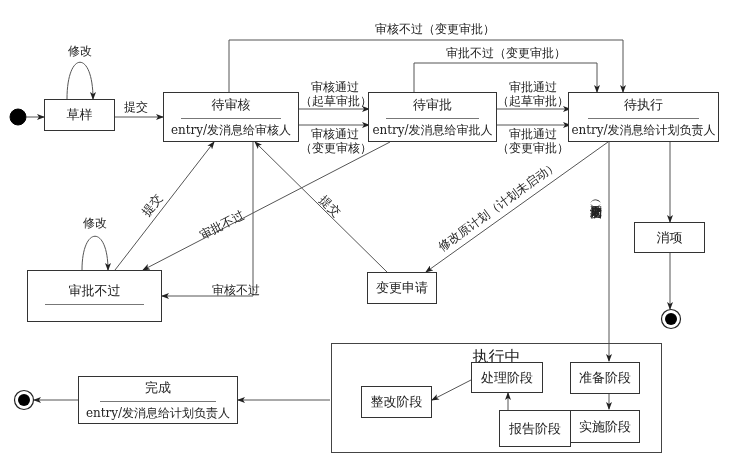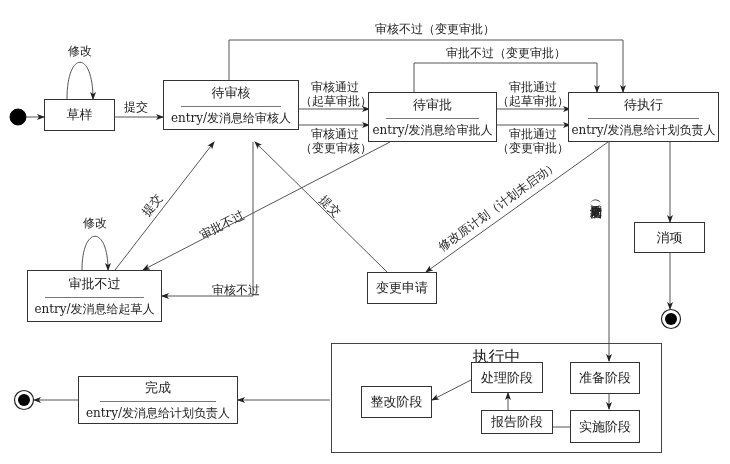--- a/index.html
+++ b/index.html
@@ -79,42 +79,41 @@
   <g>
     <circle cx="24" cy="400" r="9.5" fill="#fff" stroke="#222" stroke-width="1.2"></circle>
     <circle cx="24" cy="400" r="6" fill="#000"></circle>
   </g>
 </svg>
 
 <div class="box" style="left:44px;top:99px;width:71px;height:32px;">
   <span class="title">草样</span>
 </div>
 
-<div class="box" style="left:163px;top:80px;width:136px;height:50px;">
+<div class="box" style="left:163px;top:92px;width:136px;height:50px;">
   <span class="title">待审核</span>
   <span class="sep"></span>
   <span class="entry">entry/发消息给审核人</span>
 </div>
 
 <div class="box" style="left:368px;top:92px;width:129px;height:50px;">
   <span class="title">待审批</span>
   <span class="sep"></span>
   <span class="entry">entry/发消息给审批人</span>
 </div>
 
 <div class="box" style="left:568px;top:92px;width:151px;height:50px;">
   <span class="title">待执行</span>
   <span class="sep"></span>
   <span class="entry">entry/发消息给计划负责人</span>
 </div>
 
 <div class="box" style="left:27px;top:270px;width:135px;height:52px;">
   <span class="title">审批不过</span>
   <span class="sep"></span>
-  <span class="entry">entry/发消息给起草人</span>
 </div>
 
 <div class="box" style="left:367px;top:272px;width:70px;height:32px;">
   <span class="title">变更申请</span>
 </div>
 
 <div class="box" style="left:634px;top:222px;width:71px;height:31px;">
   <span class="title">消项</span>
 </div>
 
@@ -126,21 +125,21 @@
 
 <div class="composite" style="left:331px;top:343px;width:331px;height:110px;">
   <span class="ctitle">执行中</span>
 </div>
 <div class="box" style="left:570px;top:362px;width:70px;height:32px;">
   <span class="title">准备阶段</span>
 </div>
 <div class="box" style="left:570px;top:410px;width:70px;height:33px;">
   <span class="title">实施阶段</span>
 </div>
-<div class="box" style="left:481px;top:410px;width:72px;height:24px;">
+<div class="box" style="left:499px;top:410px;width:72px;height:37px;">
   <span class="title">报告阶段</span>
 </div>
 <div class="box" style="left:471px;top:362px;width:72px;height:31px;">
   <span class="title">处理阶段</span>
 </div>
 <div class="box" style="left:361px;top:386px;width:71px;height:32px;">
   <span class="title">整改阶段</span>
 </div>
 
 <span class="lbl" style="left:68px;top:44px;">修改</span>

